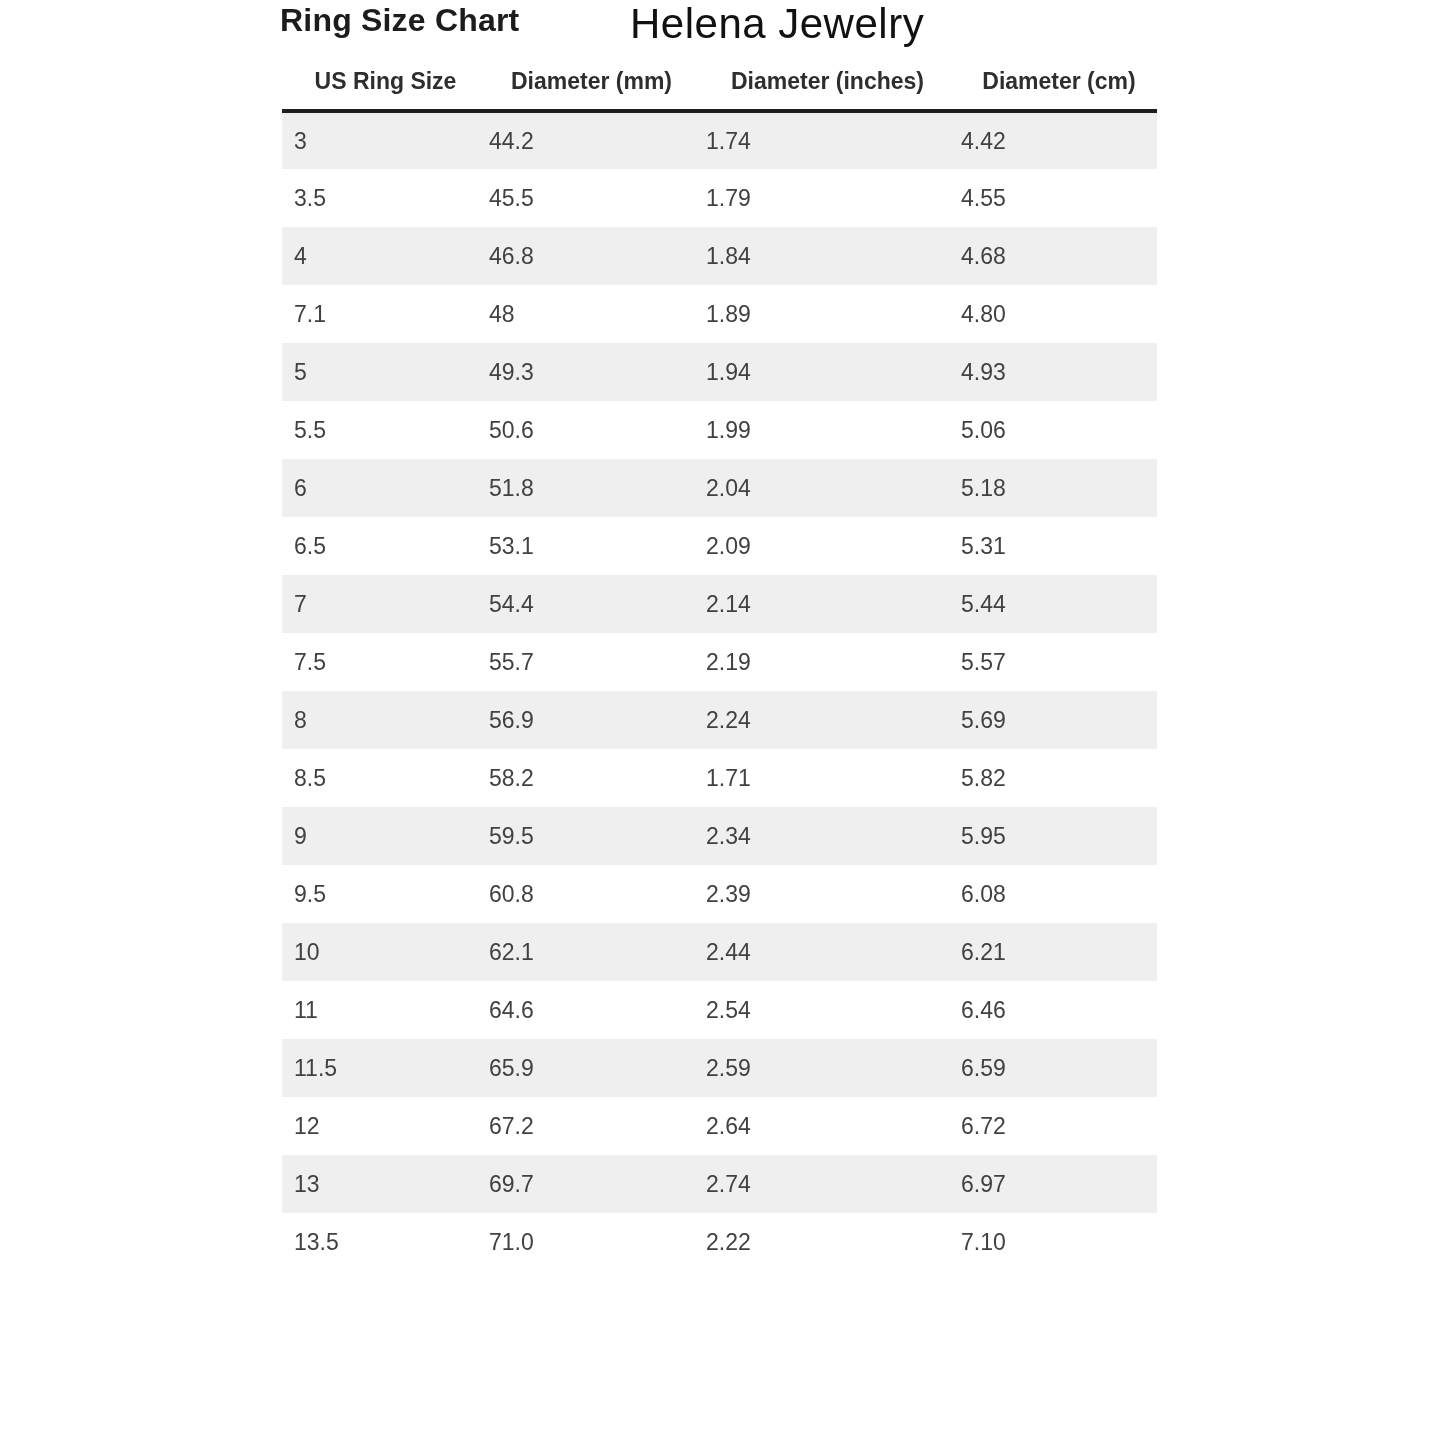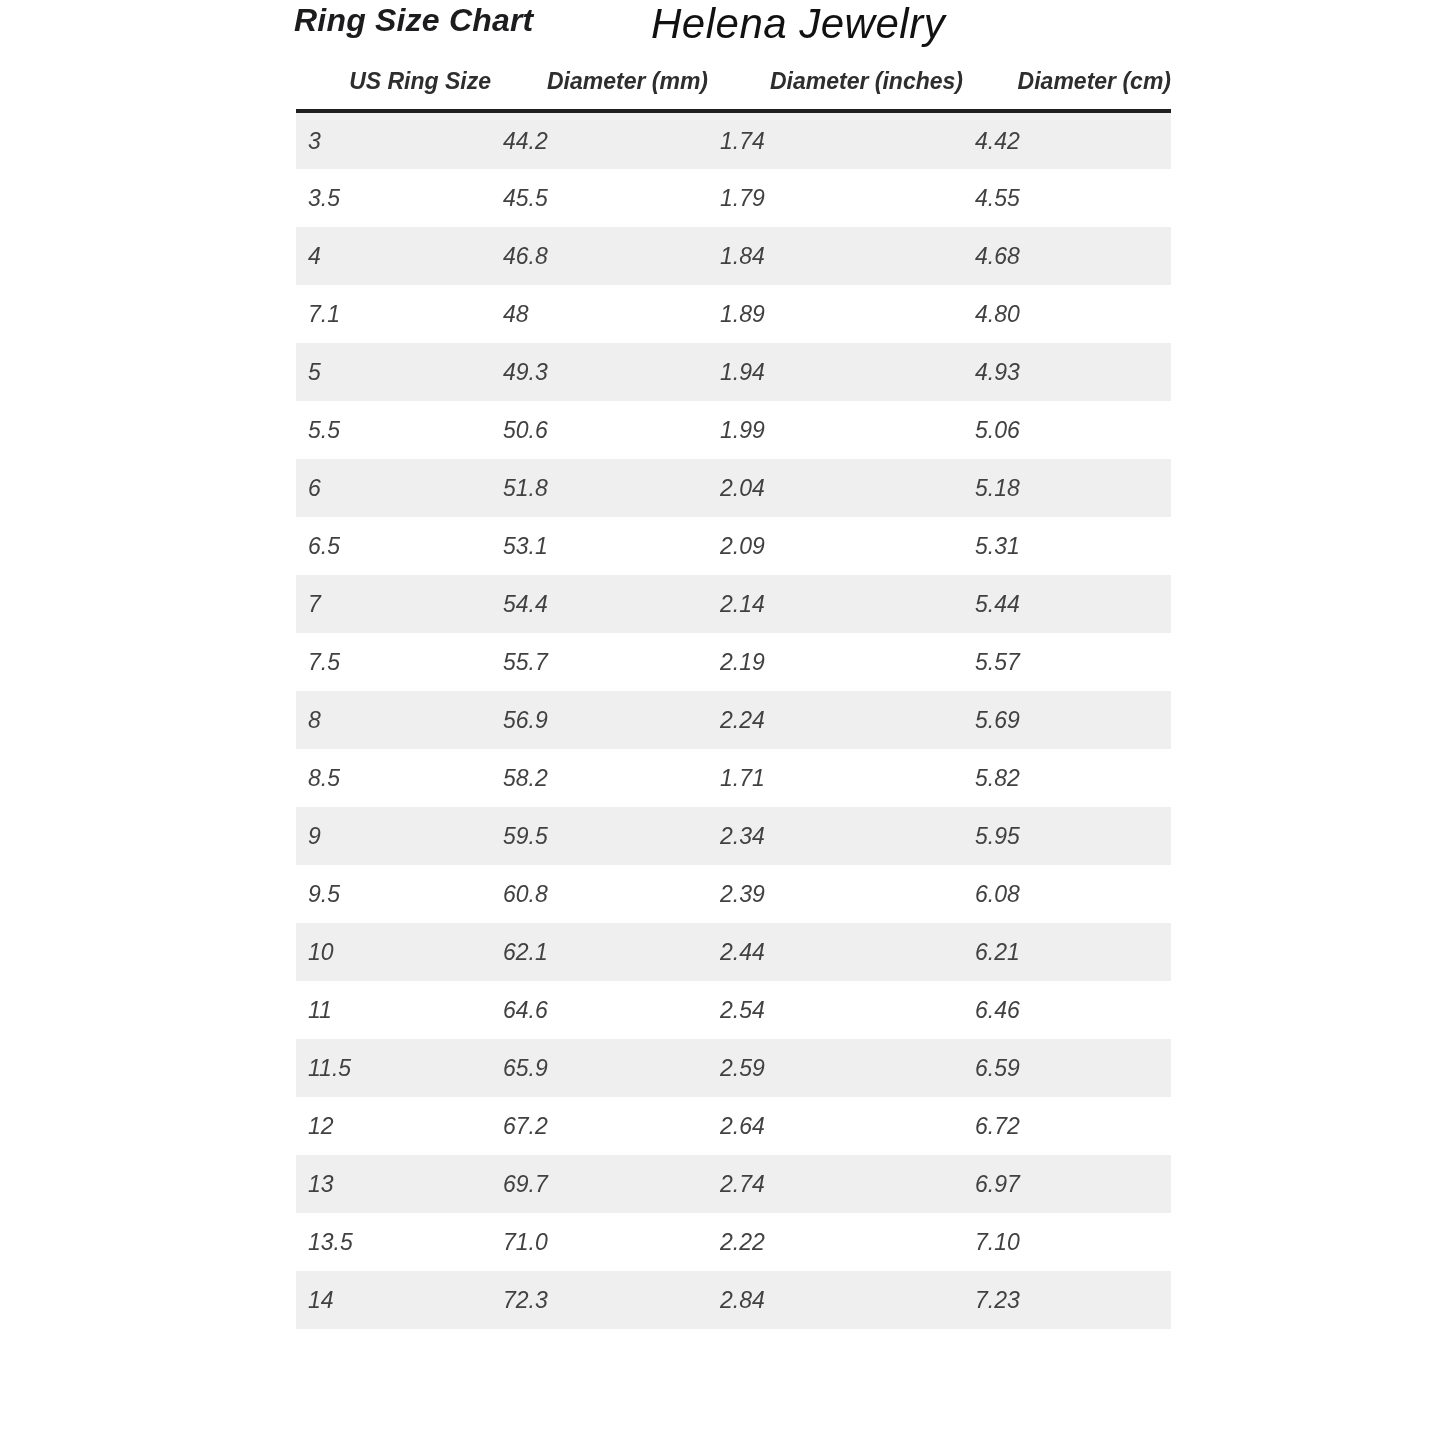--- a/index.html
+++ b/index.html
@@ -9,41 +9,40 @@
     --head-text:#2e2e2e;
     --title-text:#1c1c1e;
   }
   *{box-sizing:border-box;}
   html,body{margin:0;padding:0;}
   body{
     width:1445px;height:1445px;overflow:hidden;background:#ffffff;
     font-family:"Liberation Sans",sans-serif;
   }
   .content{
-    position:absolute;left:296px;top:0;width:875px;font-style:italic;
+    position:absolute;left:282px;top:0;width:875px;
   }
   .header-bar{
     position:relative;height:58px;
   }
   .page-title{
     position:absolute;left:-2px;top:2px;margin:0;
     font-size:32px;font-weight:700;color:var(--title-text);
     letter-spacing:0.2px;
   }
   .brand{
     position:absolute;left:348px;top:0px;
     font-size:42px;font-weight:400;color:#111111;
     letter-spacing:0.5px;
-    margin-left:7px;
   }
   table{
     width:875px;border-collapse:collapse;table-layout:fixed;
   }
   thead th{
-    text-align:right;vertical-align:bottom;
+    text-align:center;vertical-align:bottom;
     font-size:23px;font-weight:700;color:var(--head-text);
     padding:10px 0 14px 12px;
     border-bottom:4px solid var(--rule);
     white-space:nowrap;
   }
   tbody td{
     height:58px;padding:0 0 0 12px;
     font-size:23px;font-weight:400;color:var(--cell-text);
     vertical-align:middle;white-space:nowrap;
   }
@@ -187,21 +186,15 @@
           <td>69.7</td>
           <td>2.74</td>
           <td>6.97</td>
         </tr>
         <tr>
           <td>13.5</td>
           <td>71.0</td>
           <td>2.22</td>
           <td>7.10</td>
         </tr>
-        <tr>
-          <td>14</td>
-          <td>72.3</td>
-          <td>2.84</td>
-          <td>7.23</td>
-        </tr>
       </tbody>
   </table>
 </div>
 
 </body></html>

